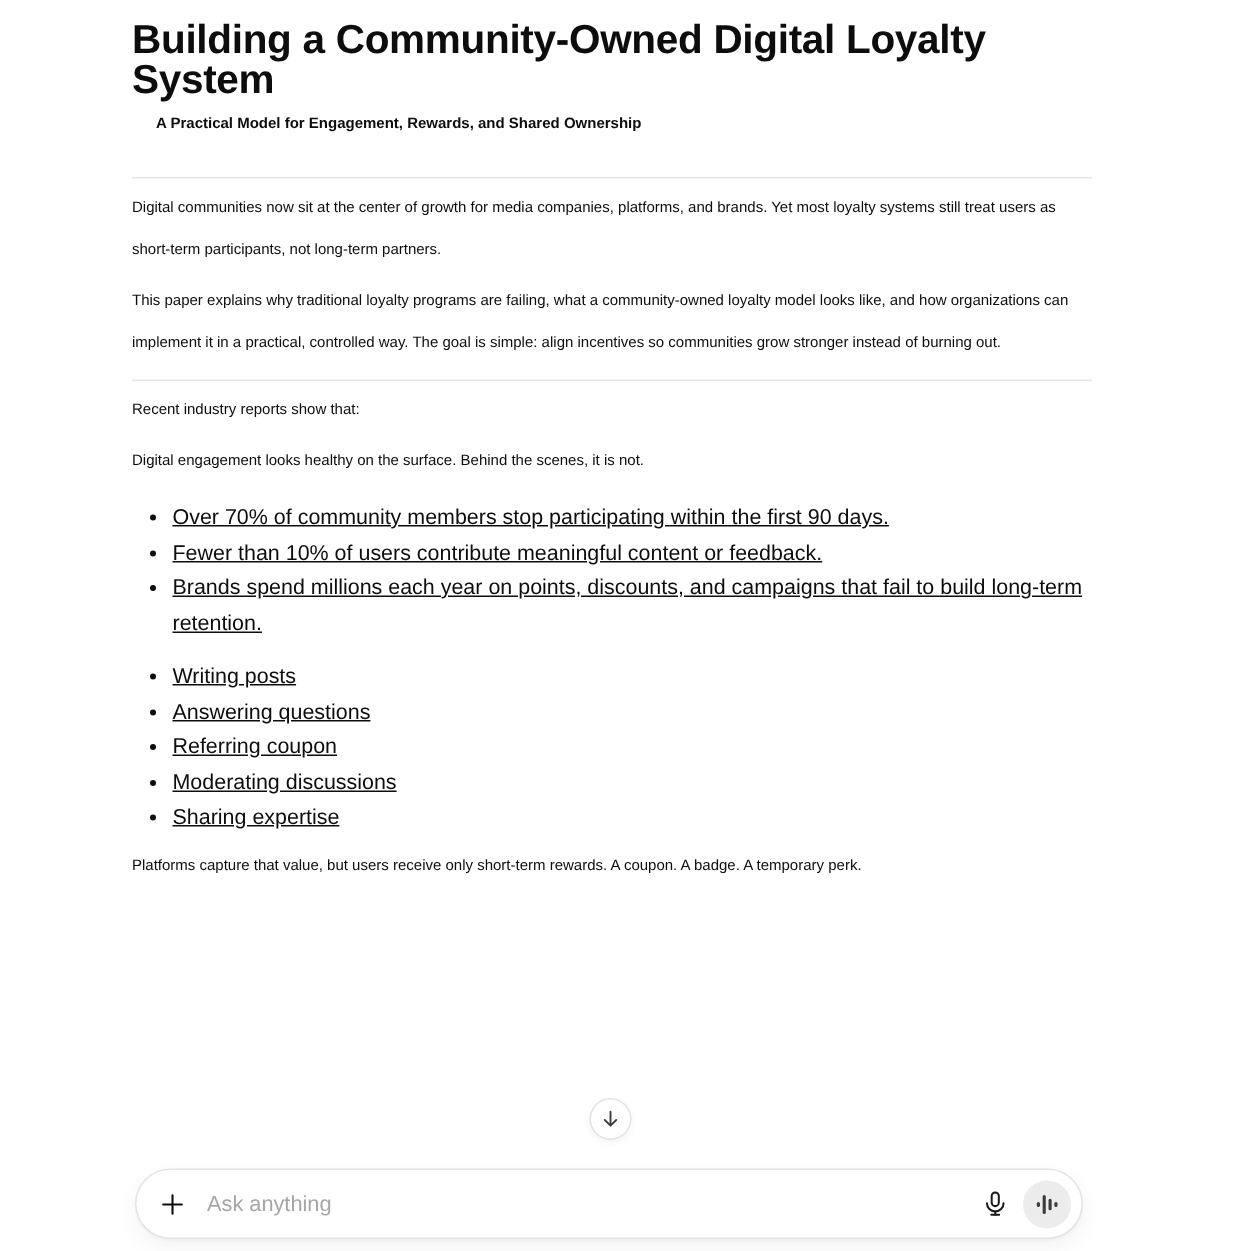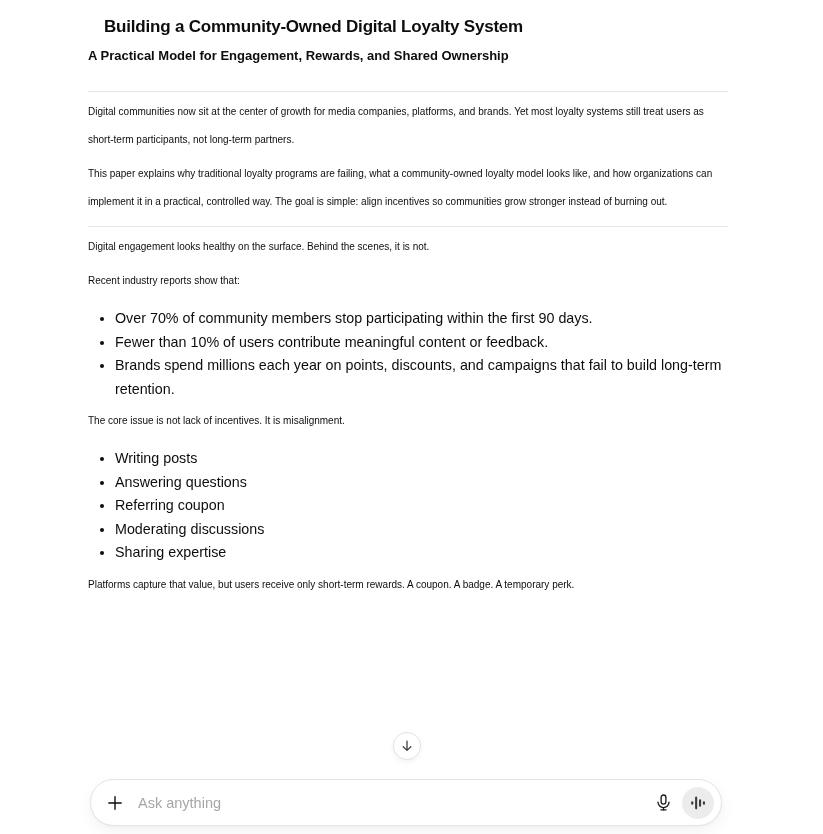--- a/index.html
+++ b/index.html
@@ -11,31 +11,31 @@
     color: #0d0d0d;
     position: relative;
     overflow: hidden;
   }
   .content {
     position: absolute;
     left: 88px; top: 0;
     width: 640px;
   }
   h1.doc-title {
-    font-size: 17px;
+    font-size: 27px;
     font-weight: 700;
     line-height: 27px;
-    margin: 13px 16px 0;
+    margin: 13px 0 0;
     letter-spacing: -0.2px;
   }
   .doc-subtitle {
-    font-size: 13px;
+    font-size: 10px;
     font-weight: 700;
     line-height: 17px;
-    margin: 7px 0 0;
+    margin: 7px 16px 0;
   }
   hr.divider {
     border: none;
     border-top: 1px solid #e6e6e6;
     margin: 27px 0 0;
   }
   hr.divider.mid { margin-top: 10px; }
   h2.section-heading {
     font-size: 17px;
     font-weight: 700;
@@ -45,20 +45,21 @@
   }
   p.body-text {
     font-size: 10px;
     line-height: 28px;
     margin: 6px 0 0;
   }
   h2.section-heading + p.body-text { margin-top: 10px; }
   ul.bullet-list {
     margin: 12px 0 0;
     padding-left: 27px;
+    text-decoration: underline;
   }
   ul.bullet-list li {
     font-size: 14.3px;
     line-height: 23.5px;
   }
   
   .scroll-down-btn {
     position: absolute;
     left: 393px; top: 732px;
     width: 28px; height: 28px;
@@ -120,30 +121,29 @@
   <h1 class="doc-title">Building a Community-Owned Digital Loyalty System</h1>
   <div class="doc-subtitle">A Practical Model for Engagement, Rewards, and Shared Ownership</div>
 
   <hr class="divider">
 
   <p class="body-text">Digital communities now sit at the center of growth for media companies, platforms, and brands. Yet most loyalty systems still treat users as short-term participants, not long-term partners.</p>
   <p class="body-text">This paper explains why traditional loyalty programs are failing, what a community-owned loyalty model looks like, and how organizations can implement it in a practical, controlled way. The goal is simple: align incentives so communities grow stronger instead of burning out.</p>
 
   <hr class="divider mid">
 
+  <p class="body-text">Recent industry reports show that:</p>
   <p class="body-text">Digital engagement looks healthy on the surface. Behind the scenes, it is not.</p>
-  <p class="body-text">Recent industry reports show that:</p>
 
   <ul class="bullet-list">
     <li>Over 70% of community members stop participating within the first 90 days.</li>
     <li>Fewer than 10% of users contribute meaningful content or feedback.</li>
     <li>Brands spend millions each year on points, discounts, and campaigns that fail to build long-term retention.</li>
   </ul>
 
-  <p class="body-text">The core issue is not lack of incentives. It is misalignment.</p>
 
   <ul class="bullet-list">
     <li>Writing posts</li>
     <li>Answering questions</li>
     <li>Referring coupon</li>
     <li>Moderating discussions</li>
     <li>Sharing expertise</li>
   </ul>
 
   <p class="body-text">Platforms capture that value, but users receive only short-term rewards. A coupon. A badge. A temporary perk.</p>

